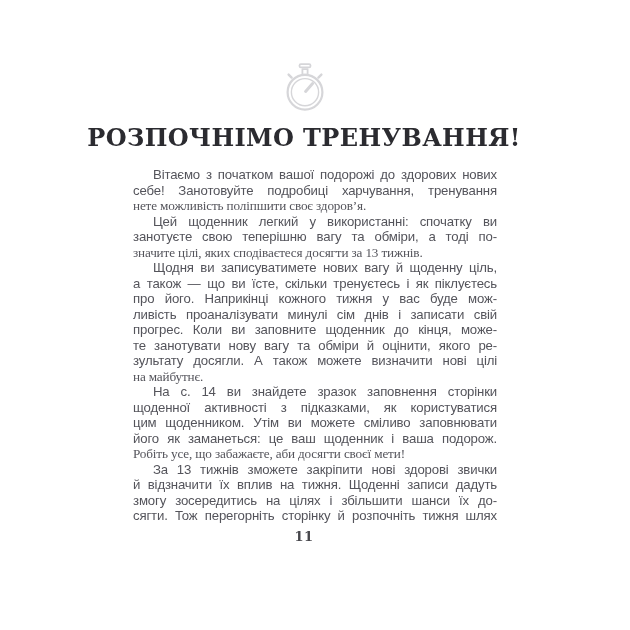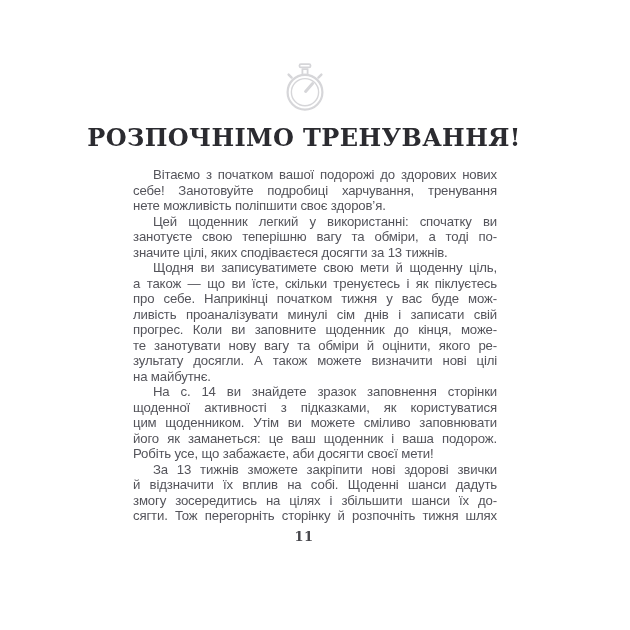--- a/index.html
+++ b/index.html
@@ -45,20 +45,21 @@
     font-size: 13.2px;
     line-height: 15.5px;
     letter-spacing: -0.15px;
     color: #54545b;
     white-space: nowrap;
     text-align: justify;
     text-align-last: justify;
   }
   .line.last {
     text-align-last: left;
+    font-family: Liberation Serif, serif;
   }
   .line.indent {
     text-indent: 20px;
   }
   .page-number {
     margin-top: 5px;
     text-align: center;
     font-family: "DejaVu Serif", serif;
     font-weight: bold;
     font-size: 13px;
@@ -104,39 +105,39 @@
         <div class="line indent">Вітаємо з початком вашої подорожі до здорових нових</div>
         <div class="line">себе! Занотовуйте подробиці харчування, тренування</div>
         <div class="line last">нете можливість поліпшити своє здоров’я.</div>
       </div>
       <div class="para">
         <div class="line indent">Цей щоденник легкий у використанні: спочатку ви</div>
         <div class="line">занотуєте свою теперішню вагу та обміри, а тоді по-</div>
         <div class="line last">значите цілі, яких сподіваєтеся досягти за 13 тижнів.</div>
       </div>
       <div class="para">
-        <div class="line indent">Щодня ви записуватимете свою мети й щоденну ціль,</div>
+        <div class="line indent">Щодня ви записуватимете нових вагу й щоденну ціль,</div>
         <div class="line">а також — що ви їсте, скільки тренуєтесь і як піклуєтесь</div>
-        <div class="line">про себе. Наприкінці початком тижня у вас буде мож-</div>
+        <div class="line">про його. Наприкінці кожного тижня у вас буде мож-</div>
         <div class="line">ливість проаналізувати минулі сім днів і записати свій</div>
         <div class="line">прогрес. Коли ви заповните щоденник до кінця, може-</div>
         <div class="line">те занотувати нову вагу та обміри й оцінити, якого ре-</div>
         <div class="line">зультату досягли. А також можете визначити нові цілі</div>
         <div class="line last">на майбутнє.</div>
       </div>
       <div class="para">
         <div class="line indent">На с. 14 ви знайдете зразок заповнення сторінки</div>
         <div class="line">щоденної активності з підказками, як користуватися</div>
         <div class="line">цим щоденником. Утім ви можете сміливо заповнювати</div>
         <div class="line">його як заманеться: це ваш щоденник і ваша подорож.</div>
         <div class="line last">Робіть усе, що забажаєте, аби досягти своєї мети!</div>
       </div>
       <div class="para">
         <div class="line indent">За 13 тижнів зможете закріпити нові здорові звички</div>
-        <div class="line">й відзначити їх вплив на собі. Щоденні шанси дадуть</div>
+        <div class="line">й відзначити їх вплив на тижня. Щоденні записи дадуть</div>
         <div class="line">змогу зосередитись на цілях і збільшити шанси їх до-</div>
         <div class="line">сягти. Тож перегорніть сторінку й розпочніть тижня шлях</div>
       </div>
     </div>
 
   <div class="page-number">11</div>
 
 </div>
 
 </body></html>

